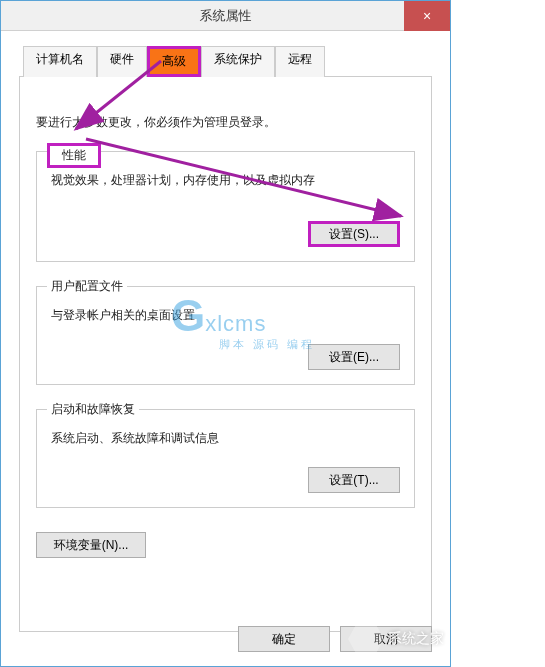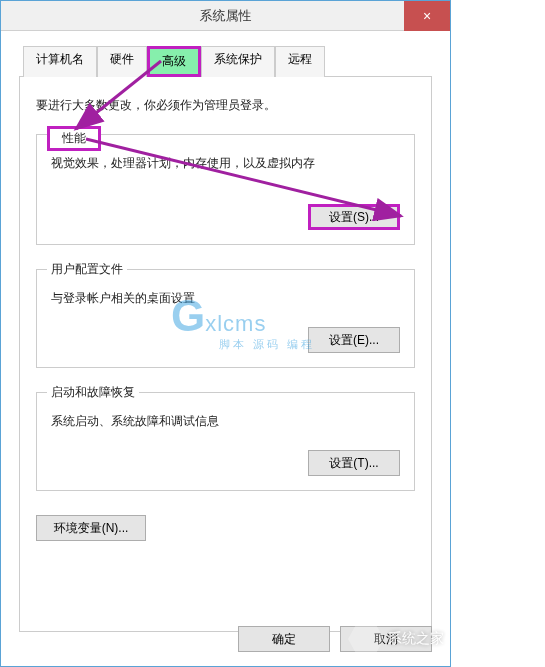--- a/index.html
+++ b/index.html
@@ -4,24 +4,24 @@
   <style>
     * { box-sizing: border-box; margin: 0; padding: 0; }
     body { font-family: "Microsoft YaHei", SimSun, sans-serif; font-size: 12px; background: #fff; width: 545px; height: 667px; position: relative; }
     .window { width: 451px; height: 667px; border: 1px solid #5aa3d6; background: #fff; position: relative; }
     .title-bar { height: 30px; background: #f0f0f0; border-bottom: 1px solid #d0d0d0; display: flex; align-items: center; justify-content: center; position: relative; }
     .title-text { font-size: 13px; color: #333; }
     .close-btn { position: absolute; right: 0; top: 0; width: 46px; height: 30px; background: #c75050; color: #fff; display: flex; align-items: center; justify-content: center; font-size: 14px; font-family: Arial; cursor: pointer; }
     .content { padding: 14px 18px; }
     .tabs { display: flex; border-bottom: 1px solid #ccc; padding-left: 4px; }
     .tab { padding: 4px 12px; border: 1px solid #ccc; border-bottom: none; background: #f5f5f5; margin-right: 0; cursor: pointer; font-size: 12px; position: relative; top: 1px; }
-    .tab.active { background: #86efac; border-bottom: 1px solid #fff; }
+    .tab.active { background: #f97316; border-bottom: 1px solid #fff; }
     .tab.highlight { border: 3px solid #c020c0; }
     .tab-content { border: 1px solid #ccc; border-top: none; padding: 20px 16px 16px 16px; height: 555px; background: #fff; position: relative; }
-    .intro-text { font-size: 12px; color: #222; margin-bottom: 20px; }
+    .intro-text { font-size: 12px; color: #222; margin-bottom: 20px; margin-top: 17px; }
     .section { border: 1px solid #ccc; margin-bottom: 24px; padding: 0; position: relative; }
     .section-title { position: absolute; top: -9px; left: 10px; background: #fff; padding: 0 4px; font-size: 12px; color: #222; }
     .section-title.highlight { border: 3px solid #c020c0; padding: 1px 12px; }
     .section-body { padding: 20px 14px 14px 14px; }
     .section-desc { font-size: 12px; color: #222; margin-bottom: 16px; }
     .btn-row { display: flex; justify-content: flex-end; margin-top: 6px; }
     .btn { min-width: 92px; height: 26px; border: 1px solid #adadad; background: #e5e5e5; font-size: 12px; cursor: pointer; padding: 0 12px; display: inline-flex; align-items: center; justify-content: center; }
     .btn.highlight { border: 3px solid #c020c0; }
     .bottom-buttons { position: absolute; bottom: 14px; right: 18px; display: flex; gap: 10px; }
     .env-btn-row { display: flex; justify-content: flex-start; margin-top: 10px; }

